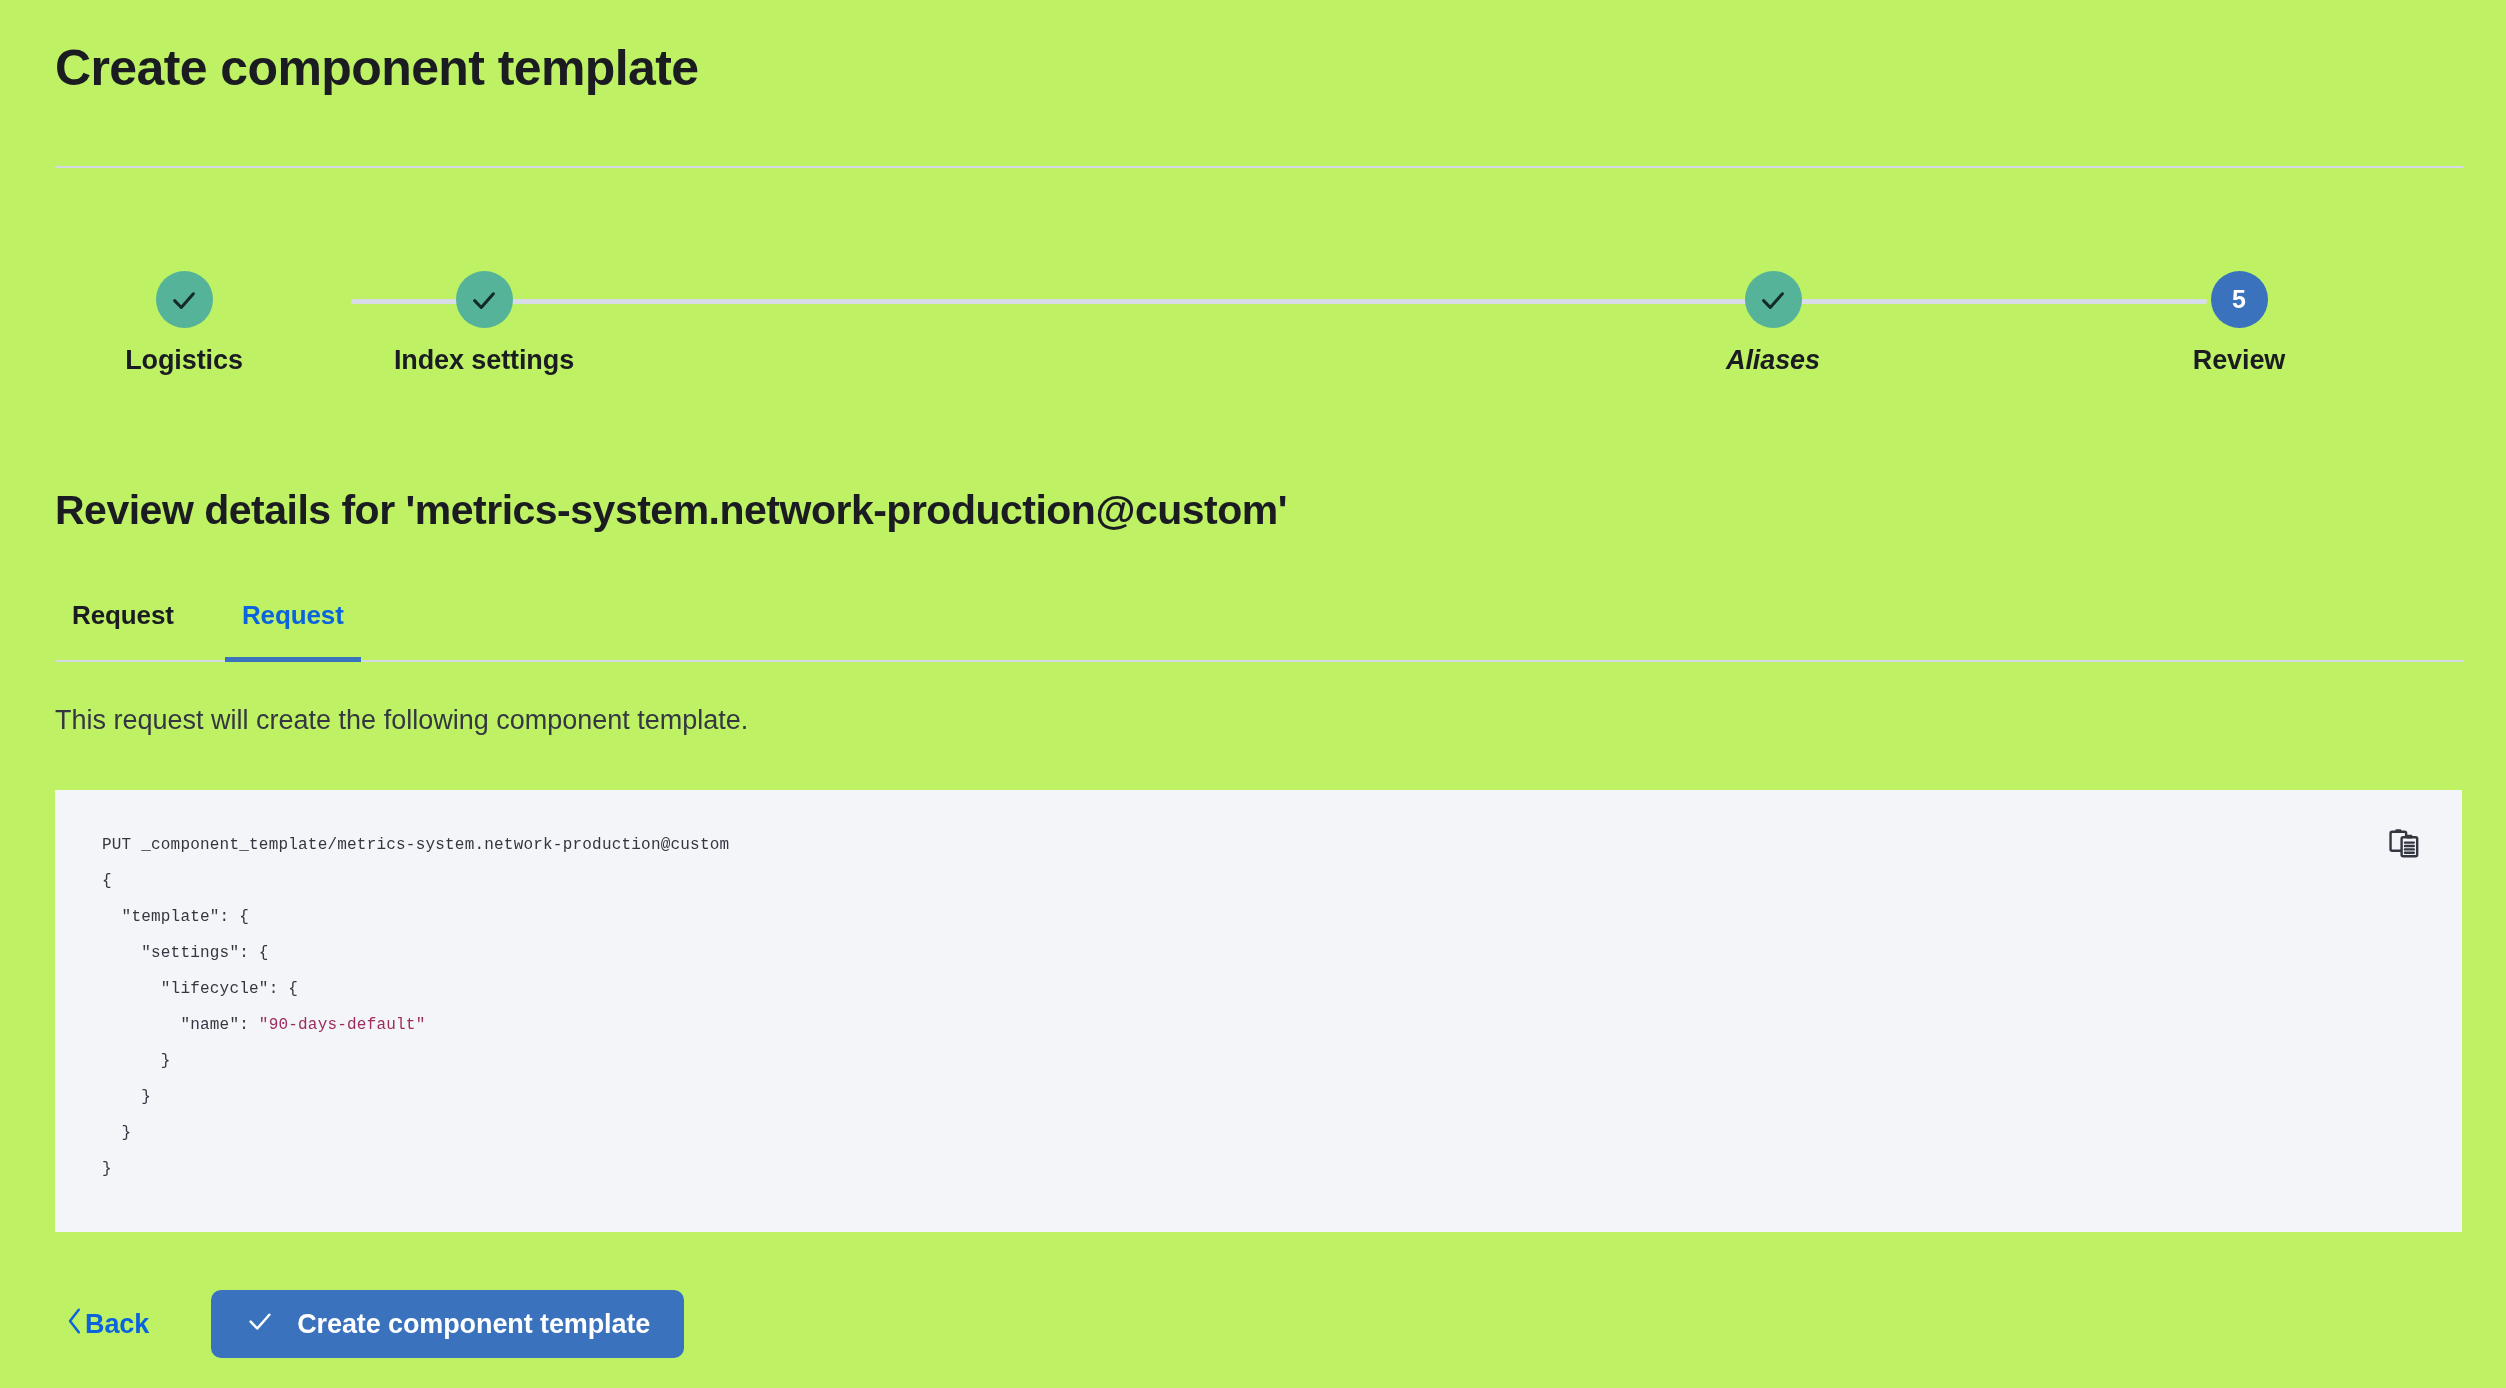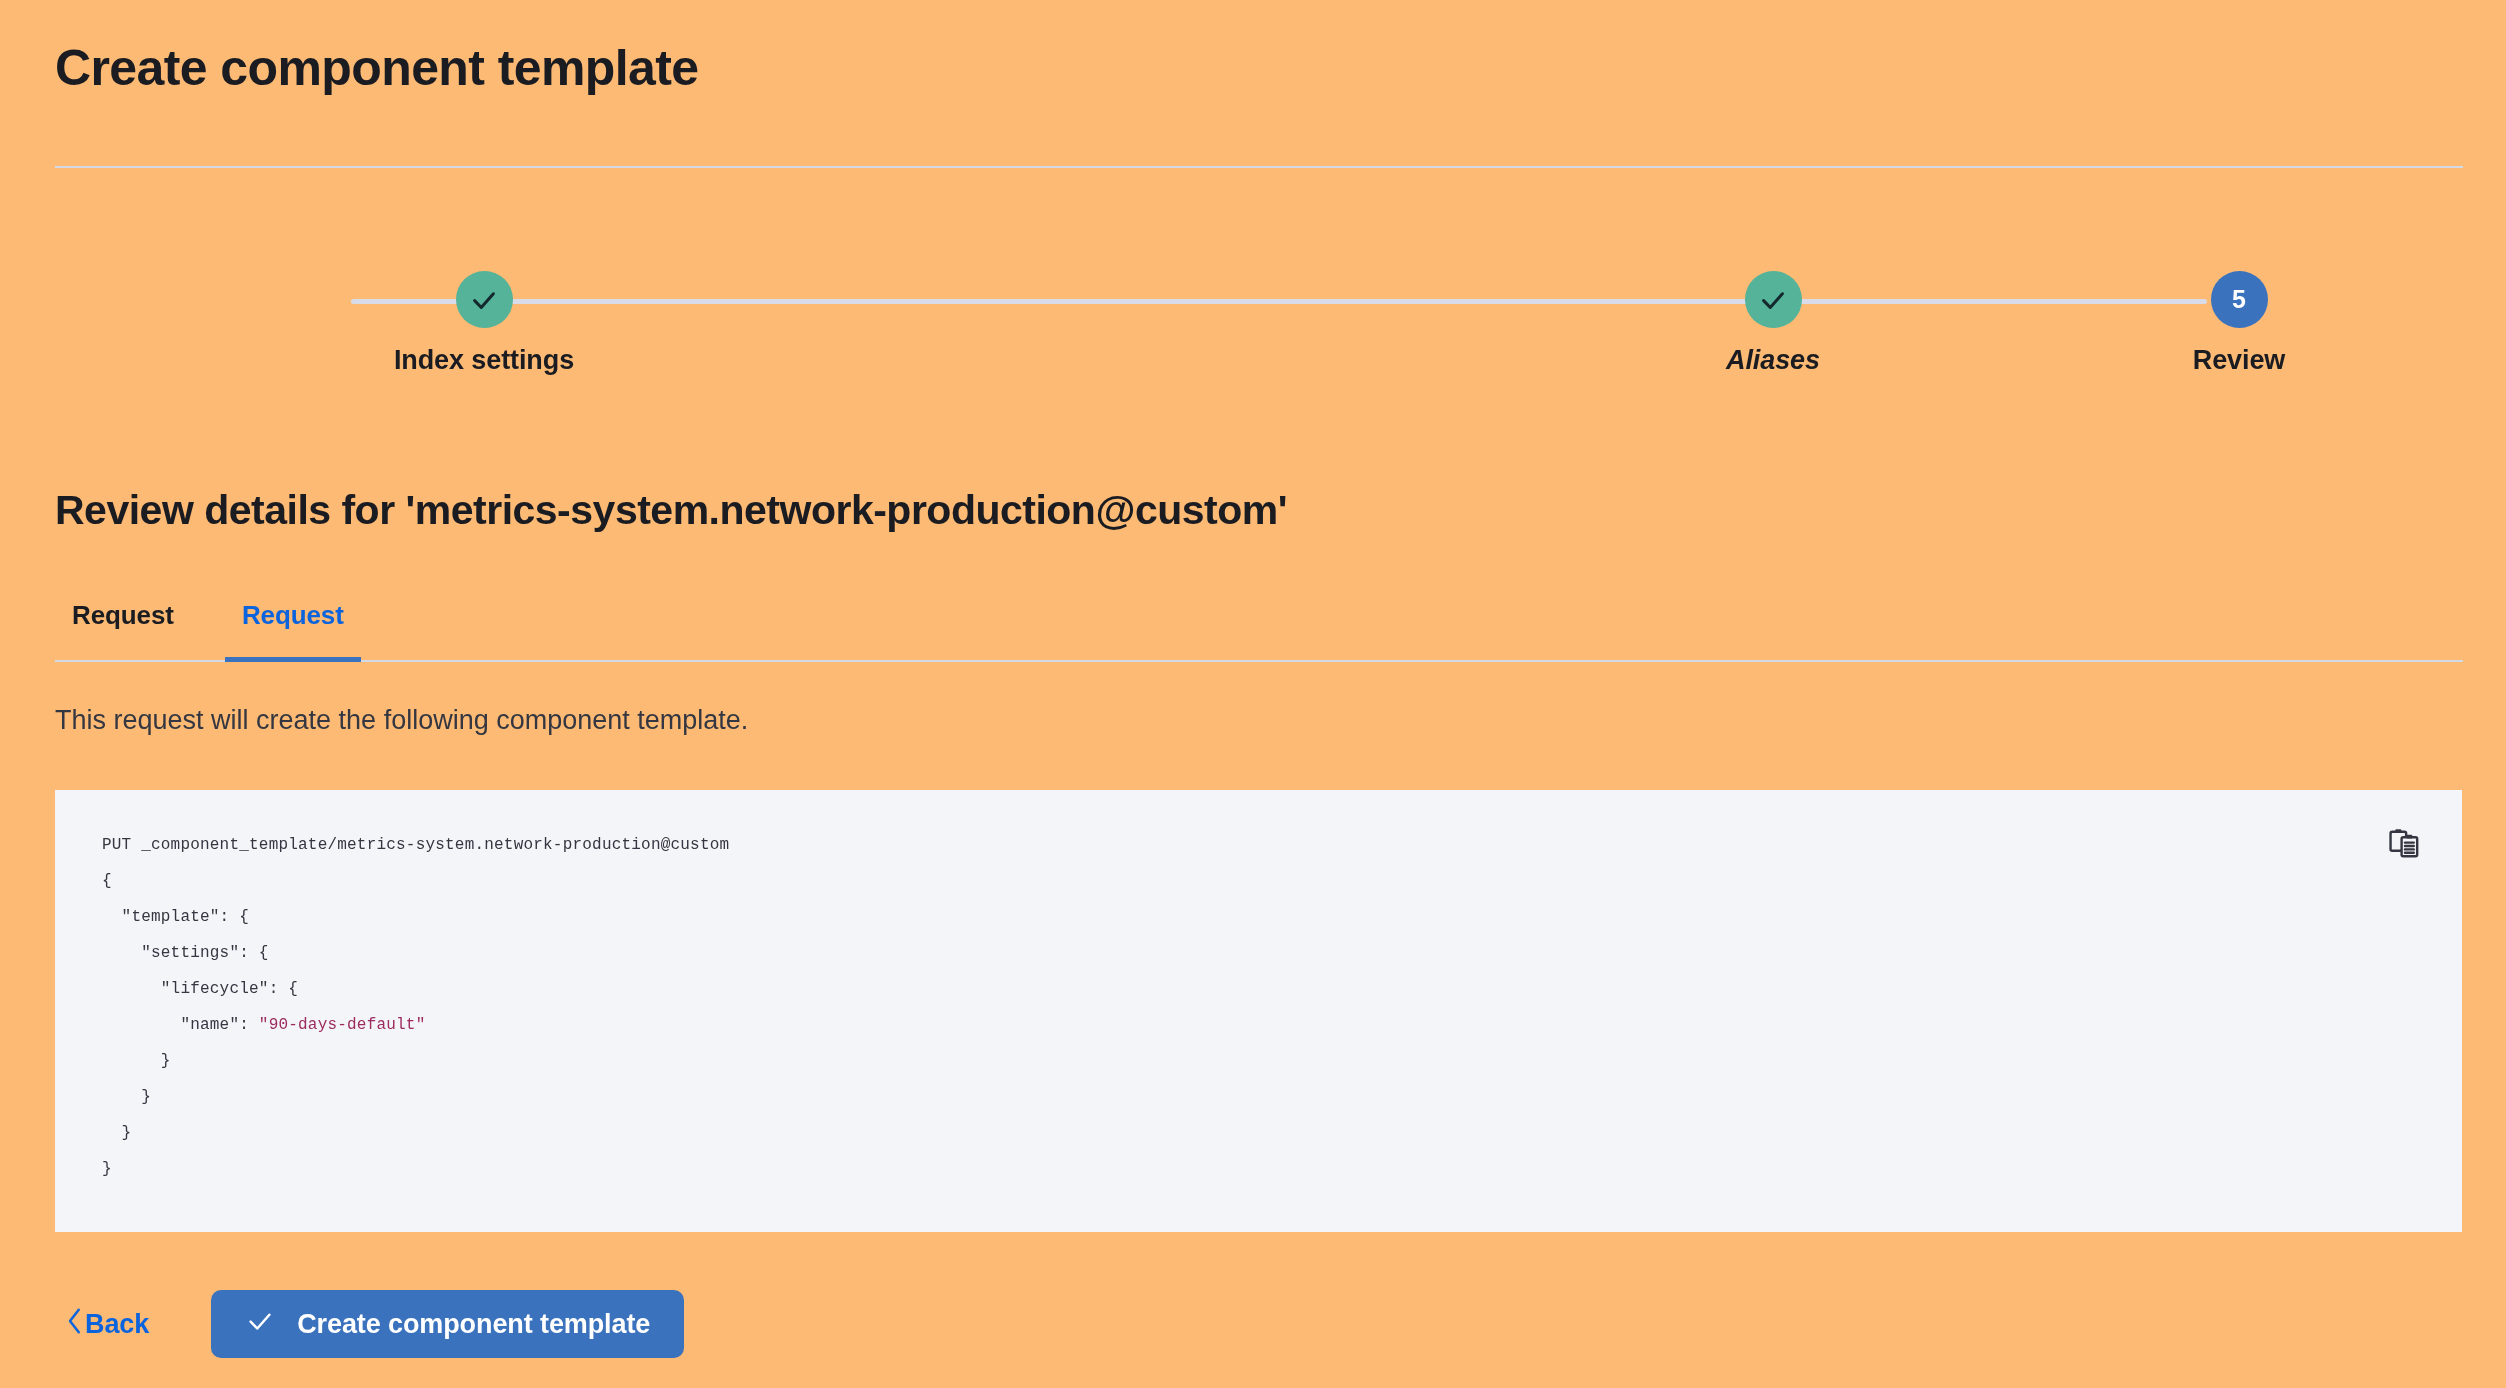--- a/index.html
+++ b/index.html
@@ -9,21 +9,21 @@
     height: 1388px;
     background: #ffffff;
     font-family: "Liberation Sans", sans-serif;
     -webkit-font-smoothing: antialiased;
   }
 
   .page {
     position: relative;
     width: 2506px;
     height: 1388px;
-    background: #fdba74;
+    background: #bef264;
     overflow: hidden;
   }
 
   
   .page-title {
     position: absolute;
     left: 55px;
     top: 38px;
     font-size: 50px;
     line-height: 60px;
@@ -264,20 +264,30 @@
 <body>
 
 <div class="page">
 
   <h1 class="page-title">Create component template</h1>
   <div class="title-rule"></div>
 
   <div class="stepper">
     <div class="step-track"></div>
 
+    <div class="step" style="left:129px;">
+      <div class="step-circle complete">
+        <span>
+          <svg width="30" height="30" viewBox="0 0 24 24" fill="none" stroke="#13292c" stroke-width="2.4" stroke-linecap="round" stroke-linejoin="round">
+            <polyline points="4.5,12.5 9.8,18 19.5,7"></polyline>
+          </svg>
+        </span>
+      </div>
+      <div class="step-label">Logistics</div>
+    </div>
 
     <div class="step" style="left:429px;">
       <div class="step-circle complete">
         <span>
           <svg width="30" height="30" viewBox="0 0 24 24" fill="none" stroke="#13292c" stroke-width="2.4" stroke-linecap="round" stroke-linejoin="round">
             <polyline points="4.5,12.5 9.8,18 19.5,7"></polyline>
           </svg>
         </span>
       </div>
       <div class="step-label">Index settings</div>

